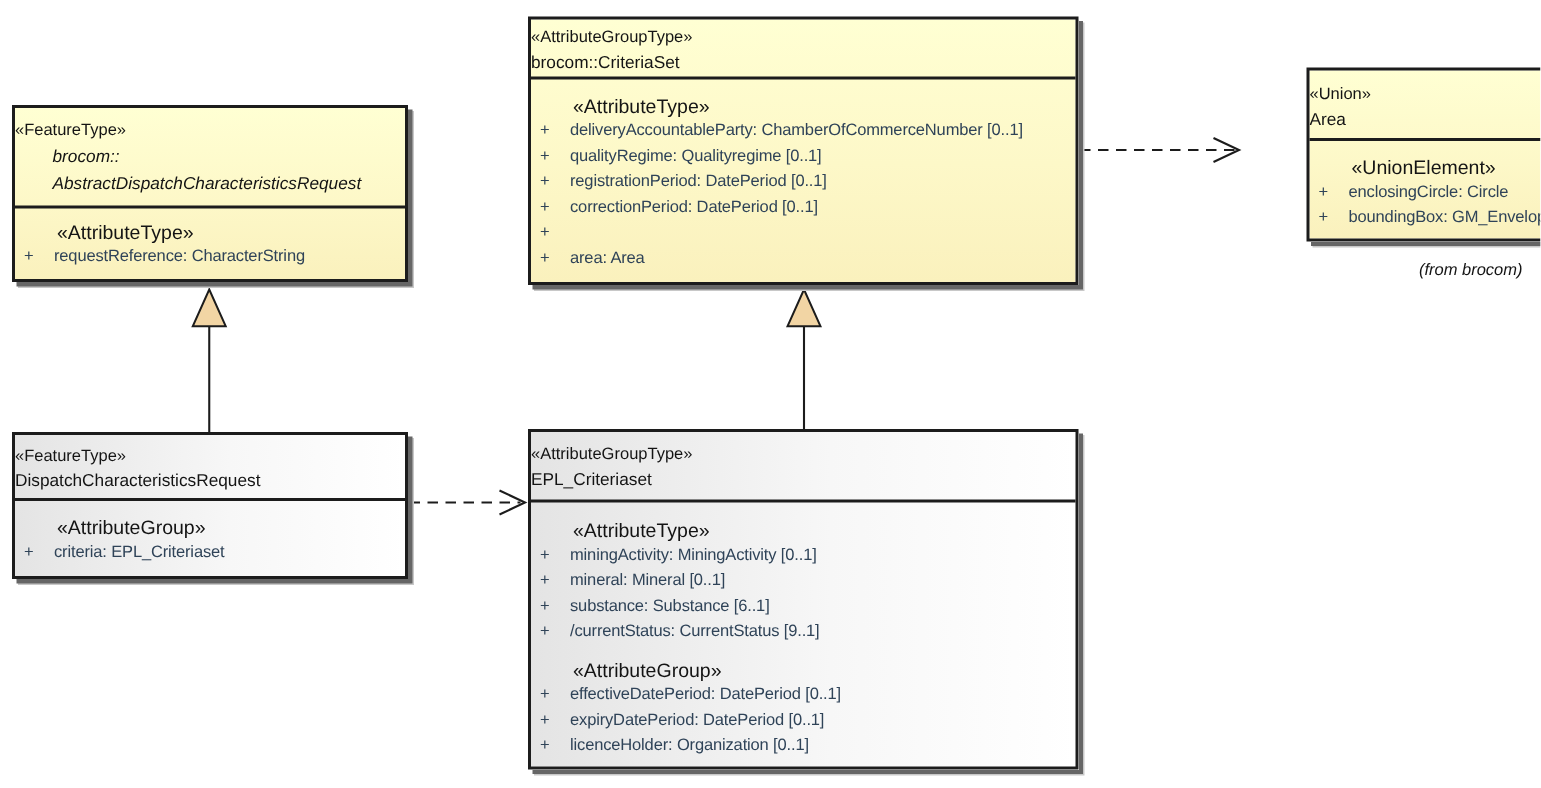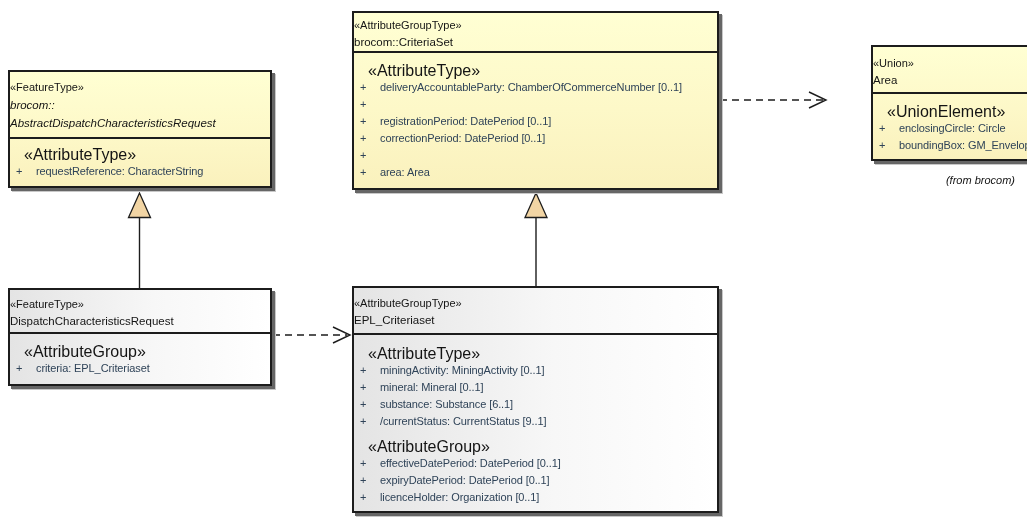--- a/index.html
+++ b/index.html
@@ -14,23 +14,23 @@
     box-shadow:3px 3px 0 #666666,4px 4px 0 #c8c8c8;
   }
   .fill-yellow{background:linear-gradient(180deg,#ffffd3 0%,#fdf8c8 55%,#faf1bd 100%);}
   .fill-gray{background:linear-gradient(90deg,#e4e4e4 0%,#f7f7f7 55%,#ffffff 100%);}
   .title{
     box-sizing:border-box;border-bottom:2px solid #1c1c1c;
     text-align:left;line-height:17px;overflow:hidden;
   }
   .stereo{font-size:11px;color:#141414;}
   .cname{font-size:11.5px;font-weight:normal;color:#141414;}
-  .abstract-name{font-style:italic;}
+  .abstract-name{font-style:italic;margin-left:25px;}
   .body{box-sizing:border-box;line-height:17px;overflow:hidden;}
-  .sec-header{font-size:16px;color:#141414;padding-left:14px;}
+  .sec-header{font-size:13px;color:#141414;padding-left:28px;}
   .sec-gap{margin-top:8px;}
   .attr{display:flex;font-size:11px;color:#2f4358;letter-spacing:-0.1px;}
   .vis{width:20px;padding-left:6px;flex:0 0 auto;}
   .atext{white-space:nowrap;}
   .caption{
     position:absolute;text-align:right;font-size:11px;font-style:italic;color:#141414;
   }
   .t3{line-height:18px;}
 </style>
 </head>
@@ -82,20 +82,21 @@
       <div class="cname">brocom::CriteriaSet</div>
     </div>
     <div class="body" style="padding-top:9px;">
       <div class="sec-header">«AttributeType»</div>
       <div class="attr">
         <span class="vis">+</span>
         <span class="atext">deliveryAccountableParty: ChamberOfCommerceNumber [0..1]</span>
       </div>
       <div class="attr">
         <span class="vis">+</span>
+        <span class="atext">qualityRegime: Qualityregime [0..1]</span>
       </div>
       <div class="attr">
         <span class="vis">+</span>
         <span class="atext">registrationPeriod: DatePeriod [0..1]</span>
       </div>
       <div class="attr">
         <span class="vis">+</span>
         <span class="atext">correctionPeriod: DatePeriod [0..1]</span>
       </div>
       <div class="attr">

